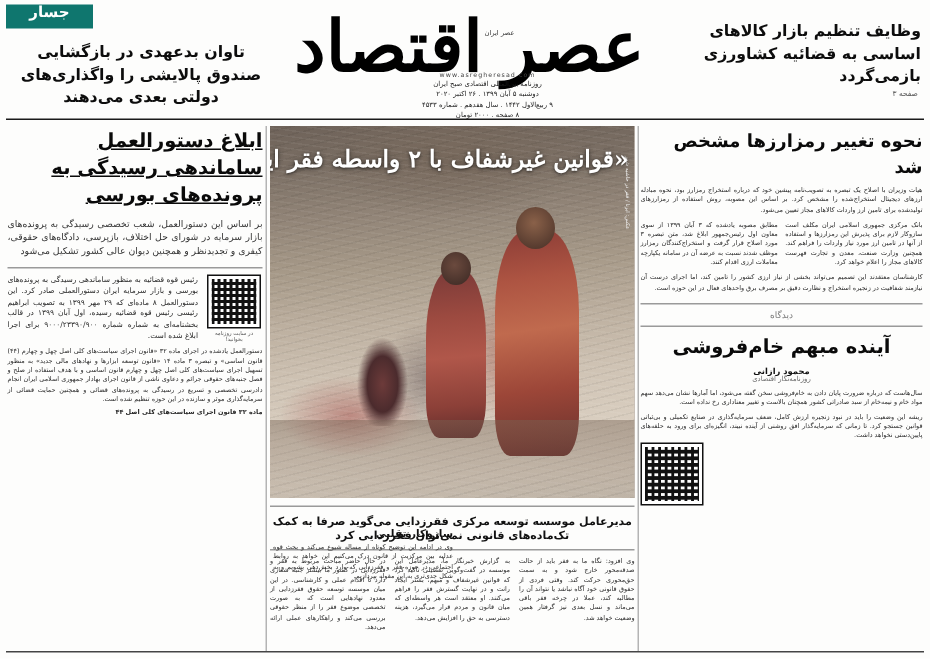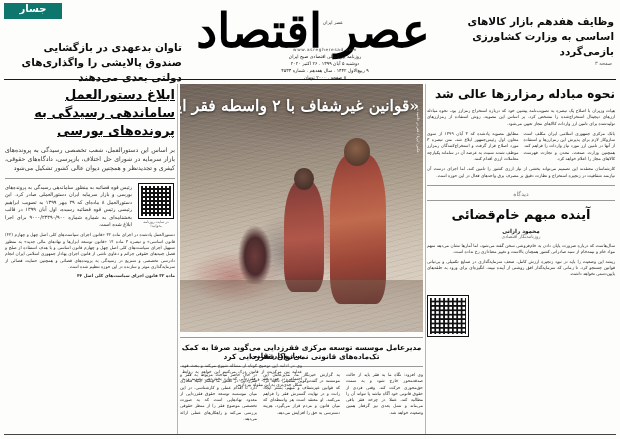--- a/index.html
+++ b/index.html
@@ -78,21 +78,21 @@
   .masthead-info .url { letter-spacing: .7px; font-size: 4.2px; color: #444; }
 
   
   .top-head {
     position: absolute;
     font-size: 10.5px;
     font-weight: bold;
     line-height: 15px;
     color: #0d0d0d;
   }
-  .top-head.left  { top: 40px; left: 6px;  width: 176px; text-align: right; }
+  .top-head.left  { top: 28px; left: 6px;  width: 176px; text-align: center; }
   .top-head.right { top: 14px; right: 6px; width: 180px; text-align: right; }
   .page-ref {
     position: absolute;
     top: 60px; right: 8px;
     font-size: 5px;
     color: #555;
   }
 
   
   .hr-full {
@@ -241,21 +241,21 @@
     <div class="masthead-info">
       <div class="url">www.asregheresad.com</div>
       <div>روزنامه بین‌المللی اقتصادی صبح ایران</div>
       <div>دوشنبه ۵ آبان ۱۳۹۹ . ۲۶ اکتبر ۲۰۲۰</div>
       <div>۹ ربیع‌الاول ۱۴۴۲ . سال هفدهم . شماره ۴۵۳۳</div>
       <div>۸ صفحه . ۲۰۰۰ تومان</div>
     </div>
   </div>
 
   <div class="top-head left">تاوان بدعهدی در بازگشایی صندوق پالایشی را واگذاری‌های دولتی بعدی می‌دهند</div>
-  <div class="top-head right">وظایف هفدهم بازار کالاهای اساسی به وزارت کشاورزی بازمی‌گردد</div>
+  <div class="top-head right">وظایف تنظیم بازار کالاهای اساسی به قضائیه کشاورزی بازمی‌گردد</div>
   <div class="page-ref">صفحه ۳</div>
 
   <div class="hr-full" style="top:79px;"></div>
 
   <div class="vr" style="top:84px; left:177px; height:350px;"></div>
   <div class="vr" style="top:84px; left:425px; height:350px;"></div>
 
   <div class="col-left">
 
     <div class="headline-lg" style="margin-top:2px;text-decoration:underline;">ابلاغ دستورالعمل ساماندهی رسیدگی به پرونده‌های بورسی</div>
@@ -321,38 +321,38 @@
       <div class="body-text tiny" style="flex:1;">وی افزود: نگاه ما به فقر باید از حالت صدقه‌محور خارج شود و به سمت حق‌محوری حرکت کند. وقتی فردی از حقوق قانونی خود آگاه نباشد یا نتواند آن را مطالبه کند، عملا در چرخه فقر باقی می‌ماند و نسل بعدی نیز گرفتار همین وضعیت خواهد شد.</div>
       <div class="body-text tiny" style="flex:1;">به گزارش خبرنگار ما، مدیرعامل این موسسه در گفت‌وگویی تفصیلی تاکید کرد که قوانین غیرشفاف و مبهم، بستر ایجاد رانت و در نهایت گسترش فقر را فراهم می‌کنند. او معتقد است هر واسطه‌ای که میان قانون و مردم قرار می‌گیرد، هزینه دسترسی به حق را افزایش می‌دهد.</div>
       <div style="flex:1;">
         <div class="body-text tiny">در حال حاضر مباحث مربوط به فقر و فقرزدایی در کشور ما بیشتر جنبه شعاری دارد تا اقدام عملی و کارشناسی. در این میان موسسه توسعه حقوق فقرزدایی از معدود نهادهایی است که به صورت تخصصی موضوع فقر را از منظر حقوقی بررسی می‌کند و راهکارهای عملی ارائه می‌دهد.</div>
       </div>
     </div>
   </div>
 
   <div class="col-right">
 
-    <div class="headline-md" style="margin-top:2px;">نحوه مبادله رمزارزها عالی شد</div>
+    <div class="headline-md" style="margin-top:2px;">نحوه تغییر رمزارزها مشخص شد</div>
 
     <div class="body-text tiny" style="margin-top:5px;">هیات وزیران با اصلاح یک تبصره به تصویب‌نامه پیشین خود که درباره استخراج رمزارز بود، نحوه مبادله ارزهای دیجیتال استخراج‌شده را مشخص کرد. بر اساس این مصوبه، روش استفاده از رمزارزهای تولیدشده برای تامین ارز واردات کالاهای مجاز تعیین می‌شود.</div>
 
     <div class="flex-row" style="margin-top:4px; gap:5px; align-items:flex-start;">
       <div class="body-text tiny" style="flex:1;">بانک مرکزی جمهوری اسلامی ایران مکلف است سازوکار لازم برای پذیرش این رمزارزها و استفاده از آنها در تامین ارز مورد نیاز واردات را فراهم کند. همچنین وزارت صنعت، معدن و تجارت فهرست کالاهای مجاز را اعلام خواهد کرد.</div>
       <div class="body-text tiny" style="flex:1;">مطابق مصوبه یادشده که ۳ آبان ۱۳۹۹ از سوی معاون اول رئیس‌جمهور ابلاغ شد، متن تبصره ۳ مورد اصلاح قرار گرفت و استخراج‌کنندگان رمزارز موظف شدند نسبت به عرضه آن در سامانه یکپارچه معاملات ارزی اقدام کنند.</div>
     </div>
 
     <div class="body-text tiny" style="margin-top:4px;">کارشناسان معتقدند این تصمیم می‌تواند بخشی از نیاز ارزی کشور را تامین کند، اما اجرای درست آن نیازمند شفافیت در زنجیره استخراج و نظارت دقیق بر مصرف برق واحدهای فعال در این حوزه است.</div>
 
     <div class="hr-thin" style="position:relative; margin-top:6px; width:100%;"></div>
 
     <div class="kicker" style="margin-top:4px;">دیدگاه</div>
 
     <div class="hr-thin" style="position:relative; margin-top:3px; width:100%;"></div>
 
-    <div class="headline-lg" style="margin-top:5px; text-align:center;">آینده مبهم خام‌قضائی</div>
+    <div class="headline-lg" style="margin-top:5px; text-align:center;">آینده مبهم خام‌فروشی</div>
 
     <div class="byline-name" style="margin-top:4px;">محمود رازانی</div>
     <div class="byline-role">روزنامه‌نگار اقتصادی</div>
 
     <div class="body-text tiny" style="margin-top:4px;">سال‌هاست که درباره ضرورت پایان دادن به خام‌فروشی سخن گفته می‌شود، اما آمارها نشان می‌دهد سهم مواد خام و نیمه‌خام از سبد صادراتی کشور همچنان بالاست و تغییر معناداری رخ نداده است.</div>
 
     <div class="body-text tiny" style="margin-top:3px;">ریشه این وضعیت را باید در نبود زنجیره ارزش کامل، ضعف سرمایه‌گذاری در صنایع تکمیلی و بی‌ثباتی قوانین جستجو کرد. تا زمانی که سرمایه‌گذار افق روشنی از آینده نبیند، انگیزه‌ای برای ورود به حلقه‌های پایین‌دستی نخواهد داشت.</div>
   </div>
 
   <div style="position:absolute; top:296px; left:428px; display:flex; flex-direction:column; align-items:center;">

